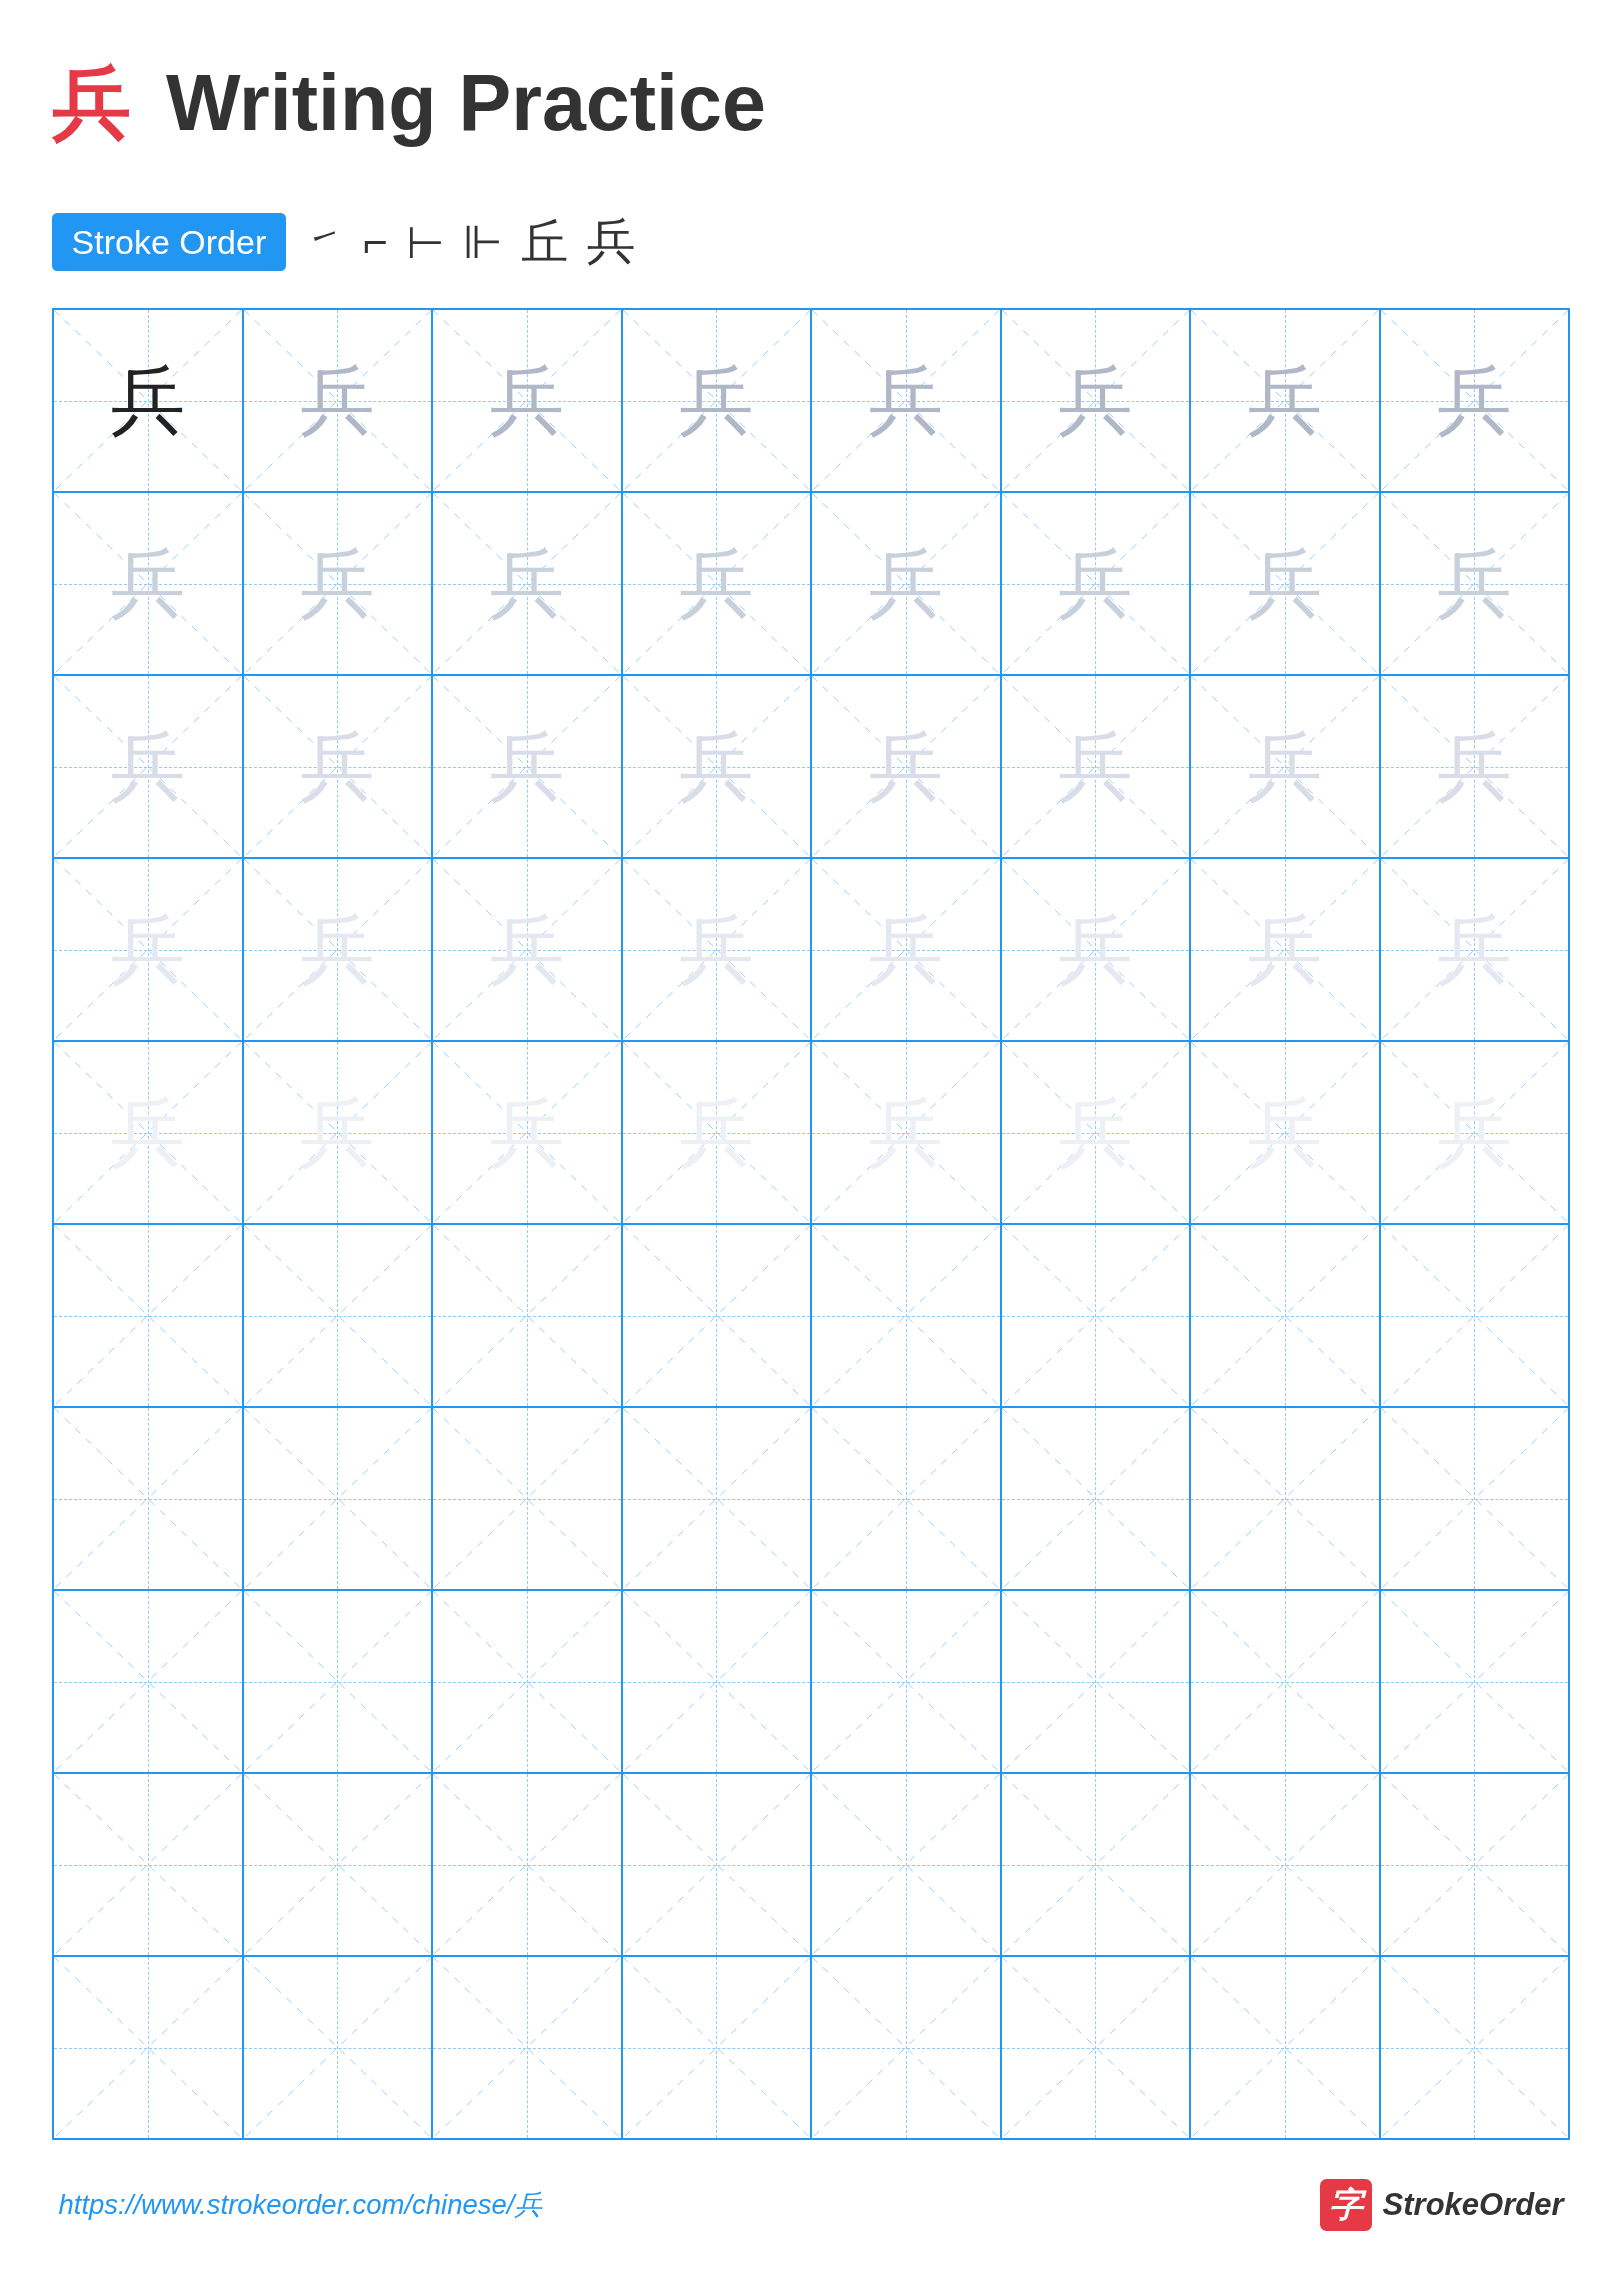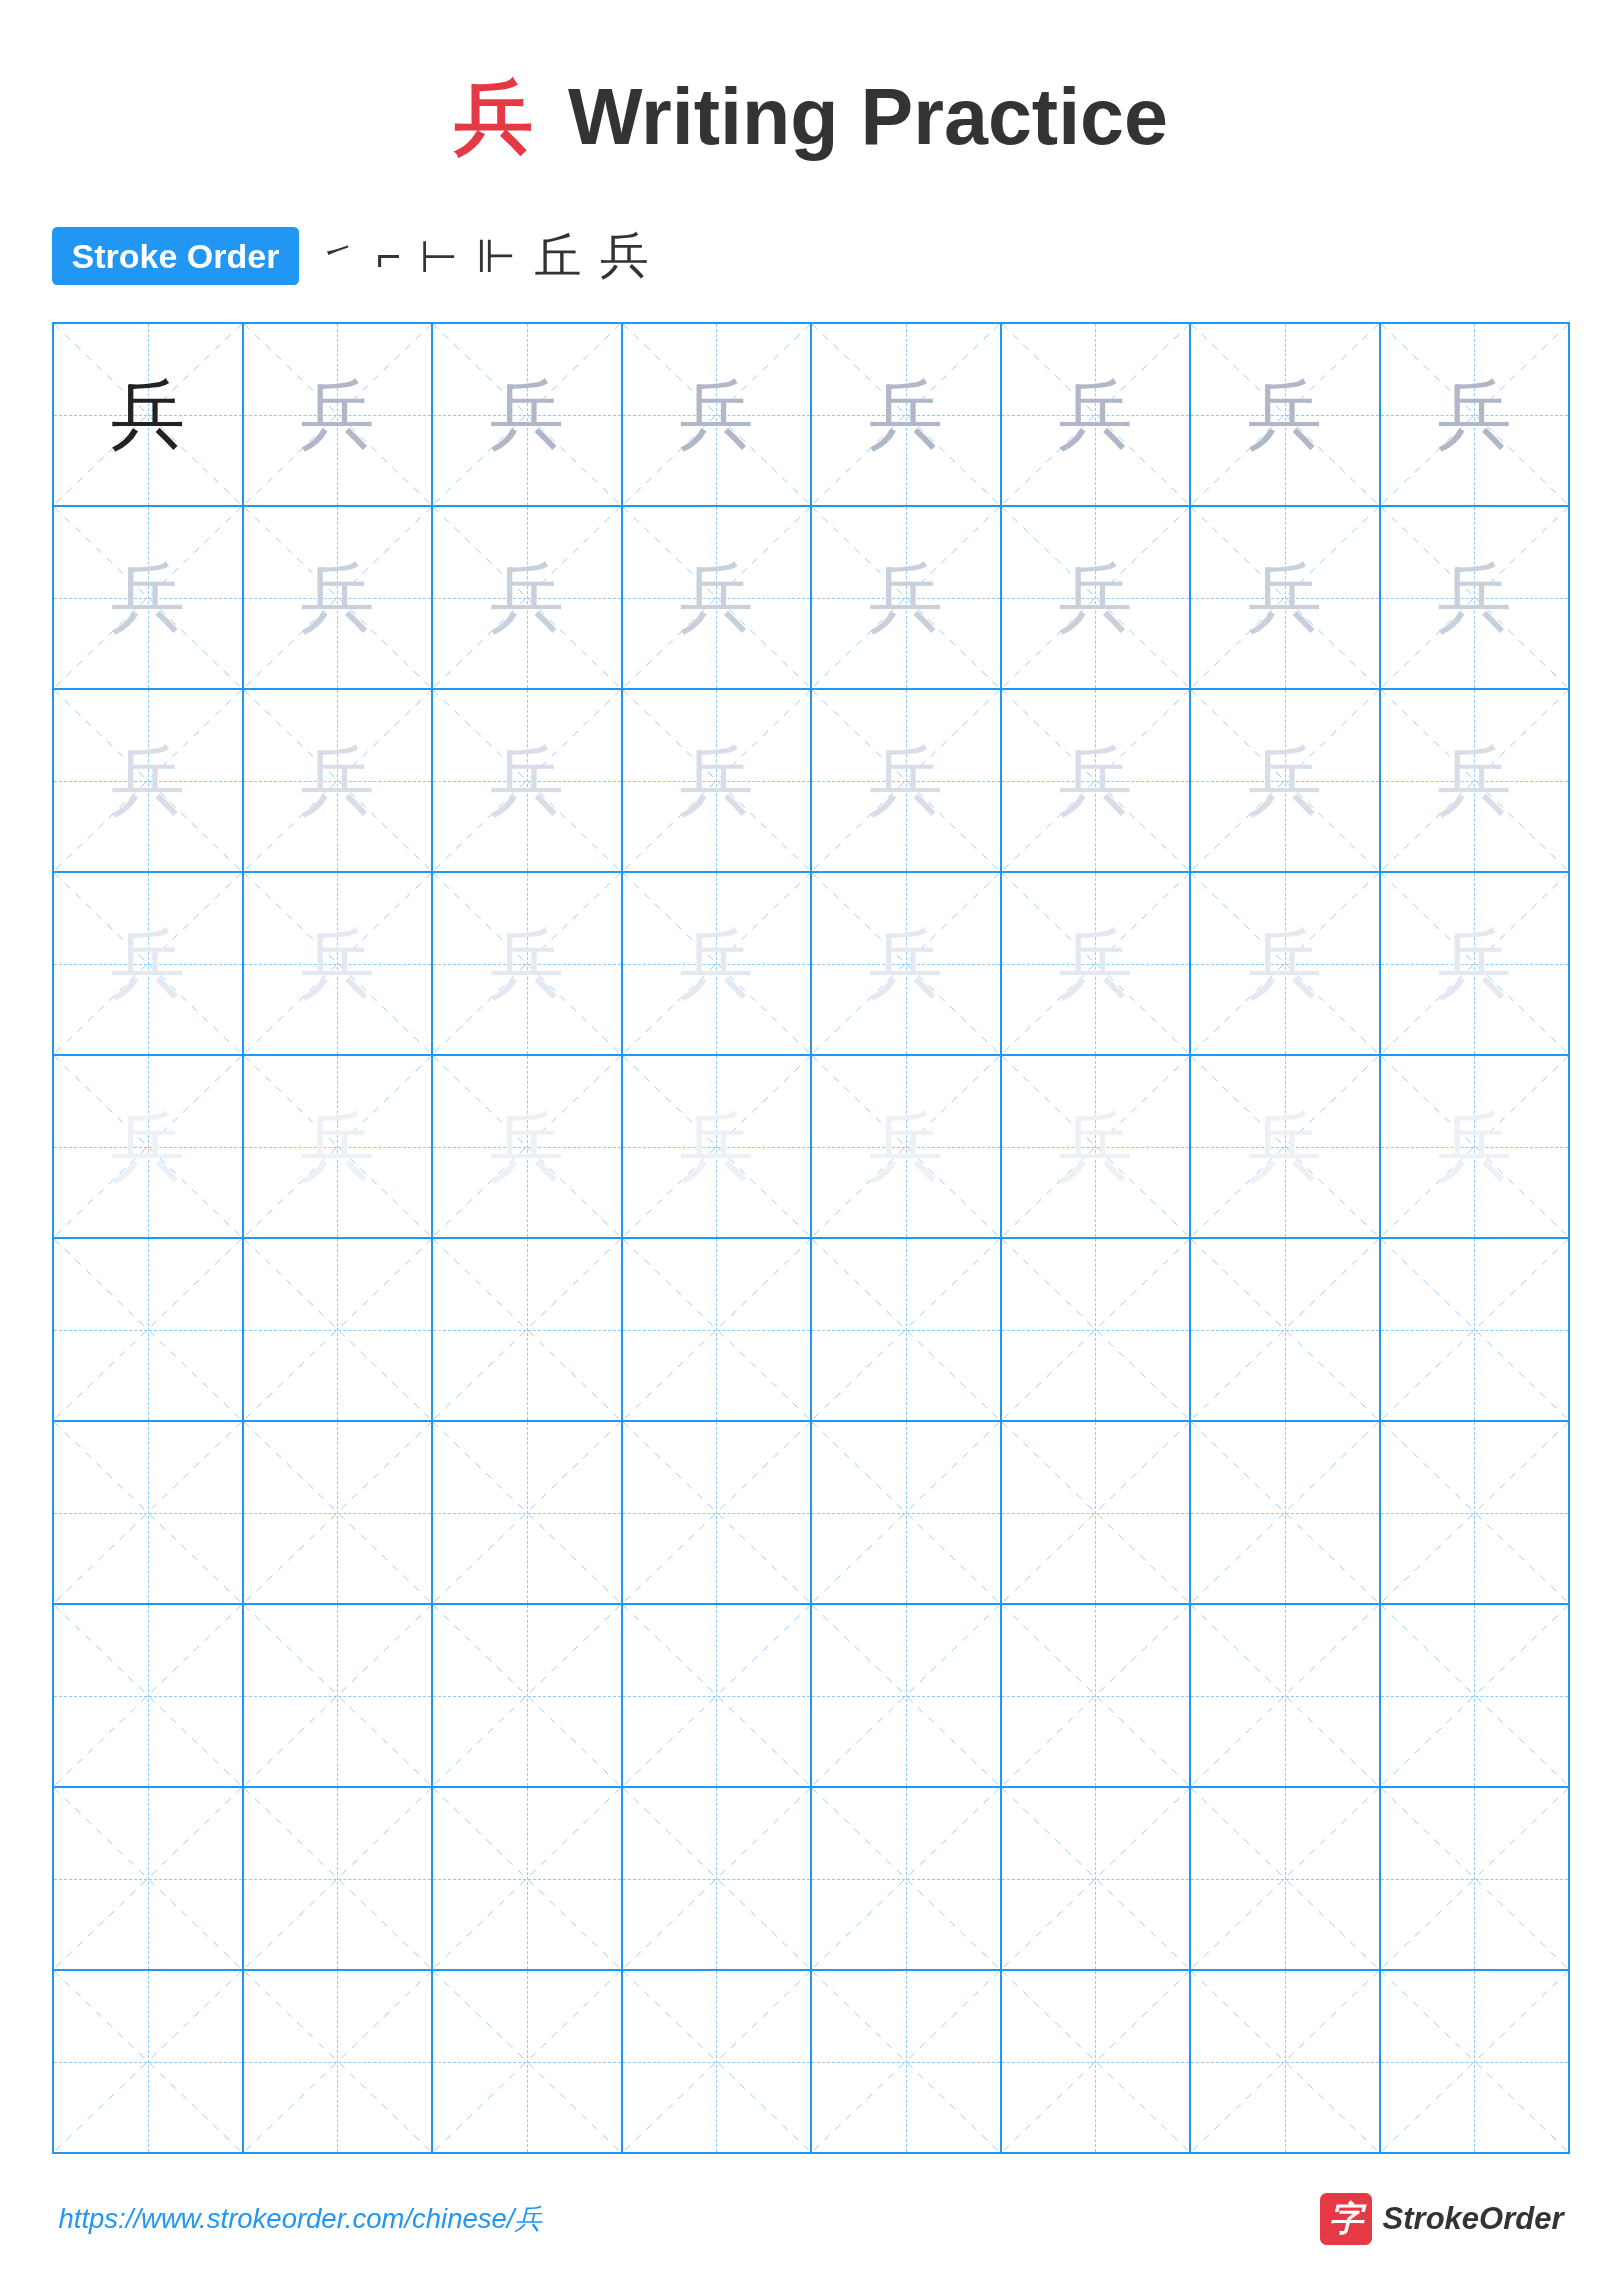--- a/index.html
+++ b/index.html
@@ -7,45 +7,45 @@
     body {
       background: #fff;
       font-family: Arial, sans-serif;
       width: 1622px;
       min-height: 2295px;
       padding: 39px 52px;
       position: relative;
     }
 
     .page-title {
-      text-align: center;
+      text-align: left;
       font-size: 79px;
       font-weight: bold;
       color: #333;
       margin-bottom: 52px;
-      margin-top: 26px;
+      margin-top: 12px;
     }
 
     .page-title .char {
       color: #e63946;
       margin-right: 13px;
     }
 
     .stroke-order-row {
       display: flex;
       align-items: center;
       margin-bottom: 33px;
       gap: 19.6px;
     }
 
     .stroke-order-badge {
       background: #2196F3;
       color: white;
       font-size: 34px;
-      font-weight: bold;
+      font-weight: normal;
       padding: 9.2px 19.6px;
       border-radius: 5.2px;
       white-space: nowrap;
     }
 
     .stroke-sequence {
       font-size: 47px;
       color: #333;
       letter-spacing: 11.8px;
       display: flex;

